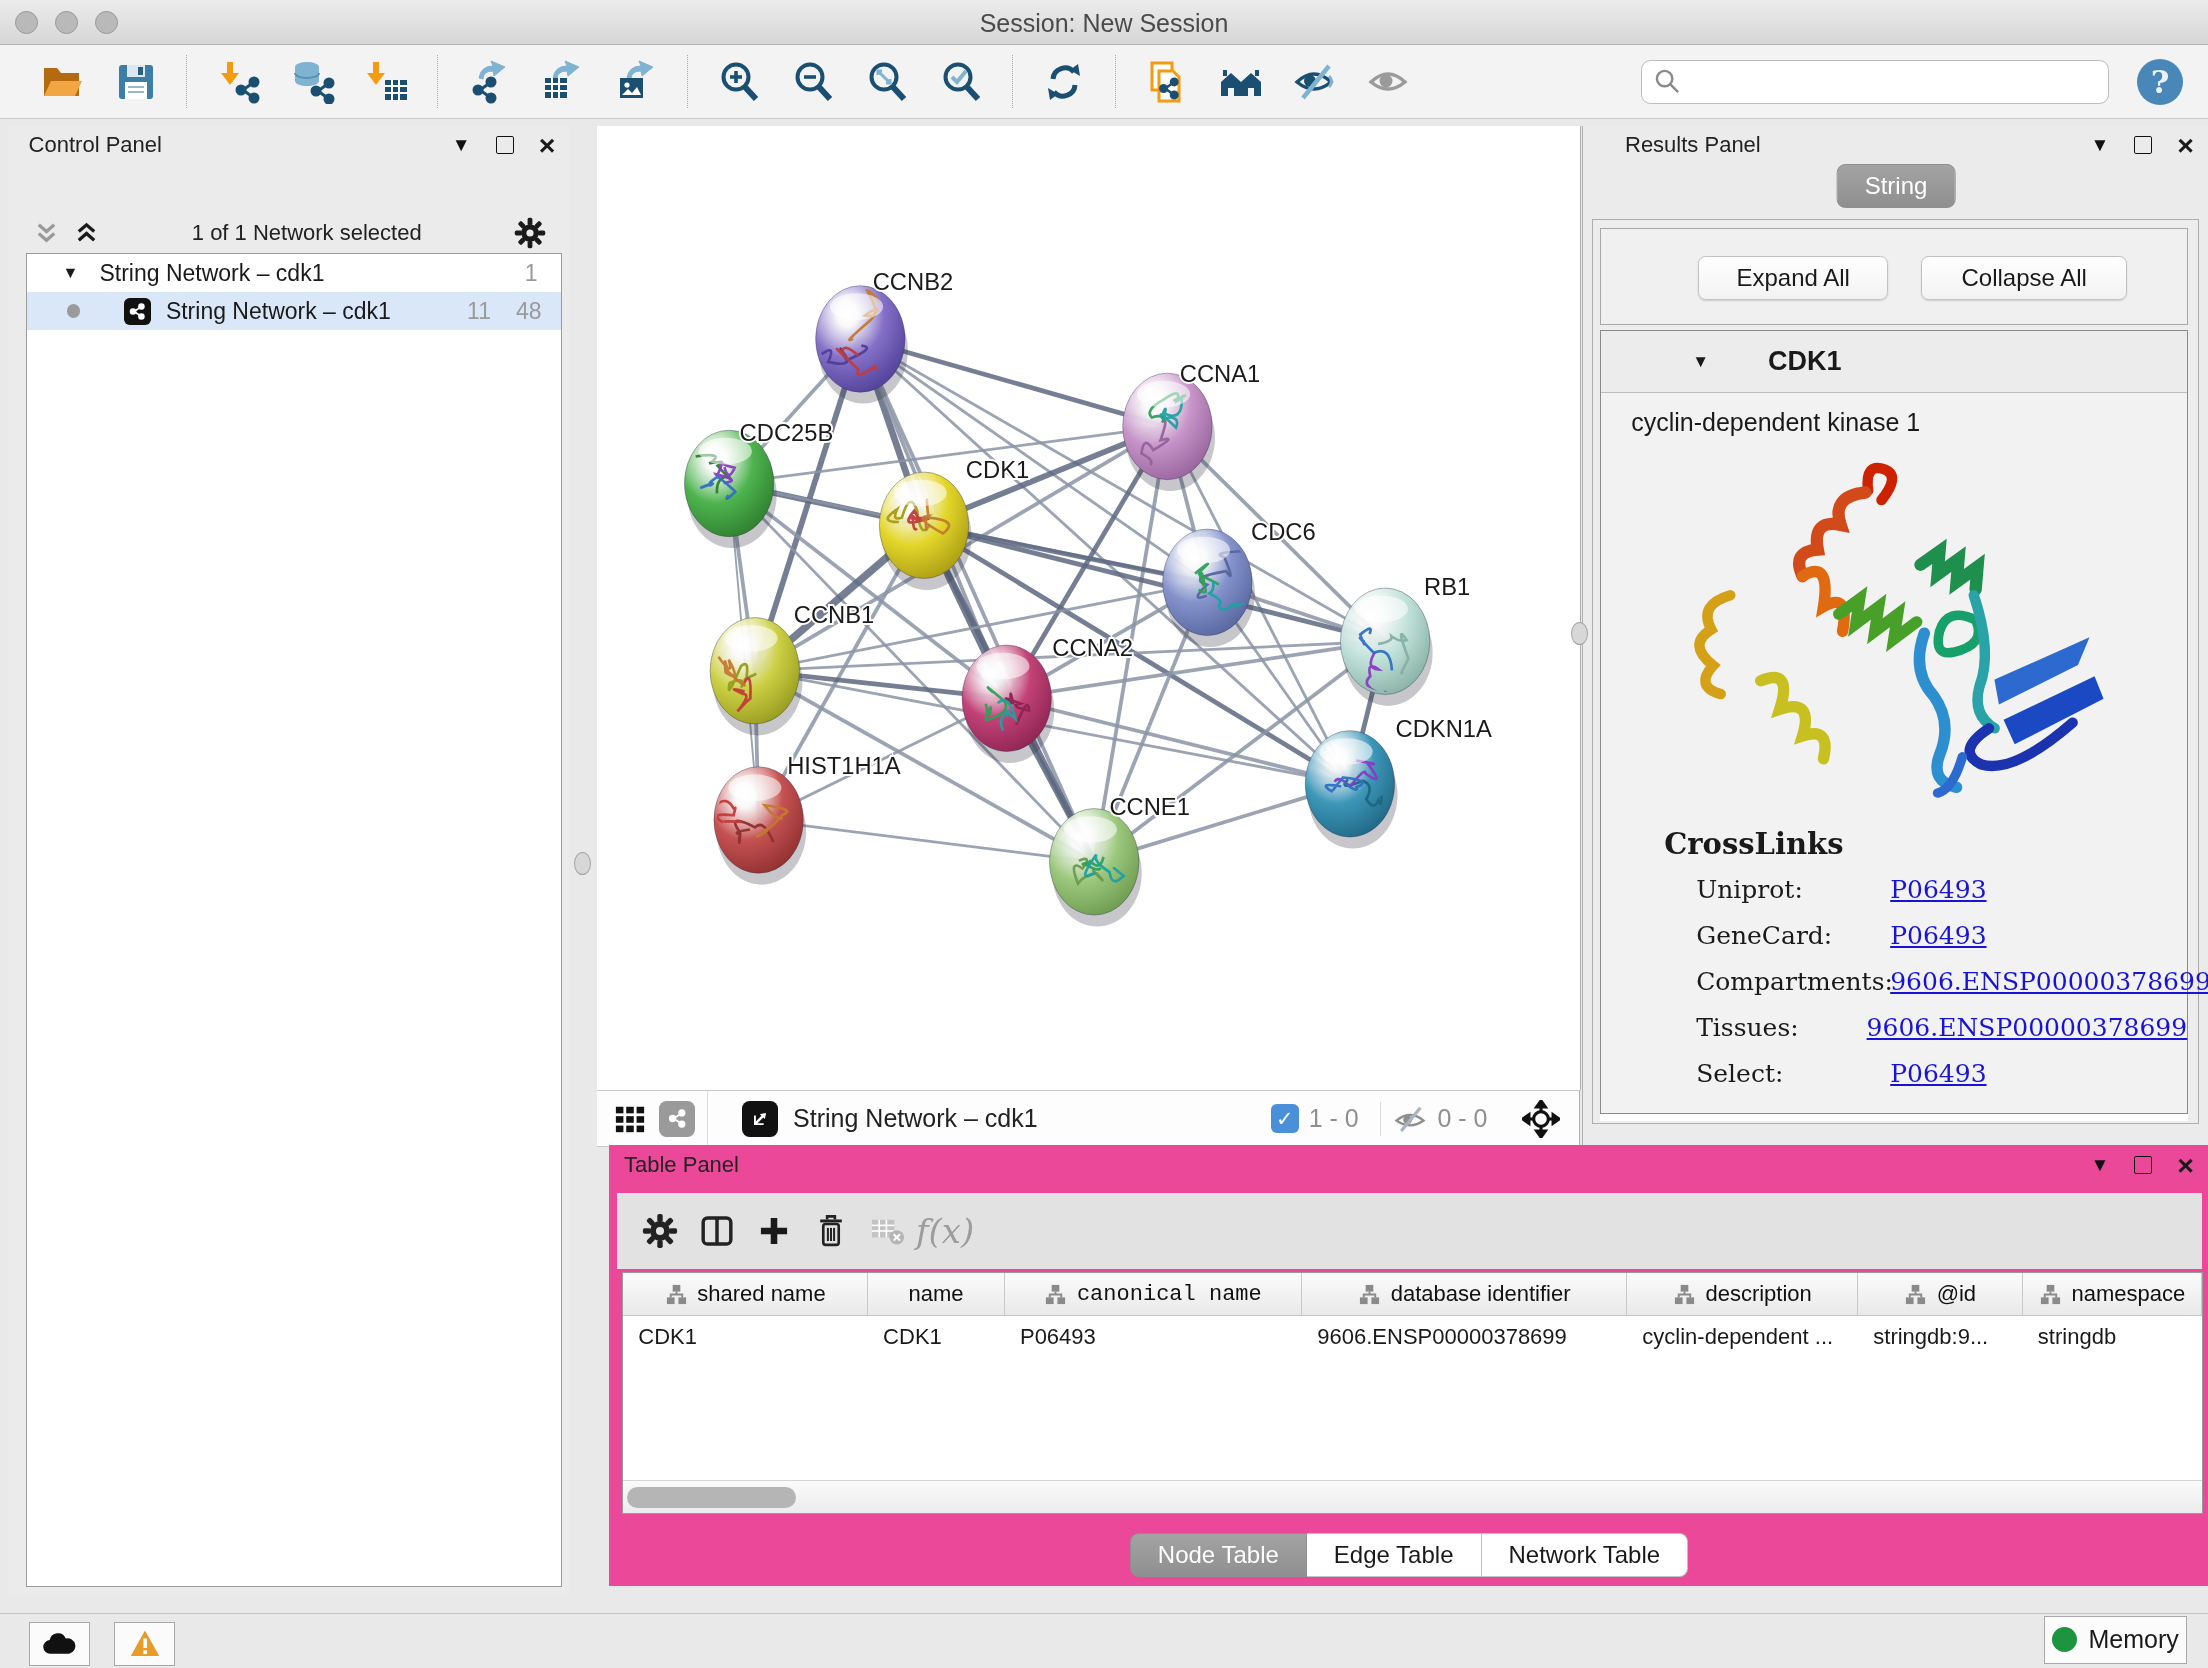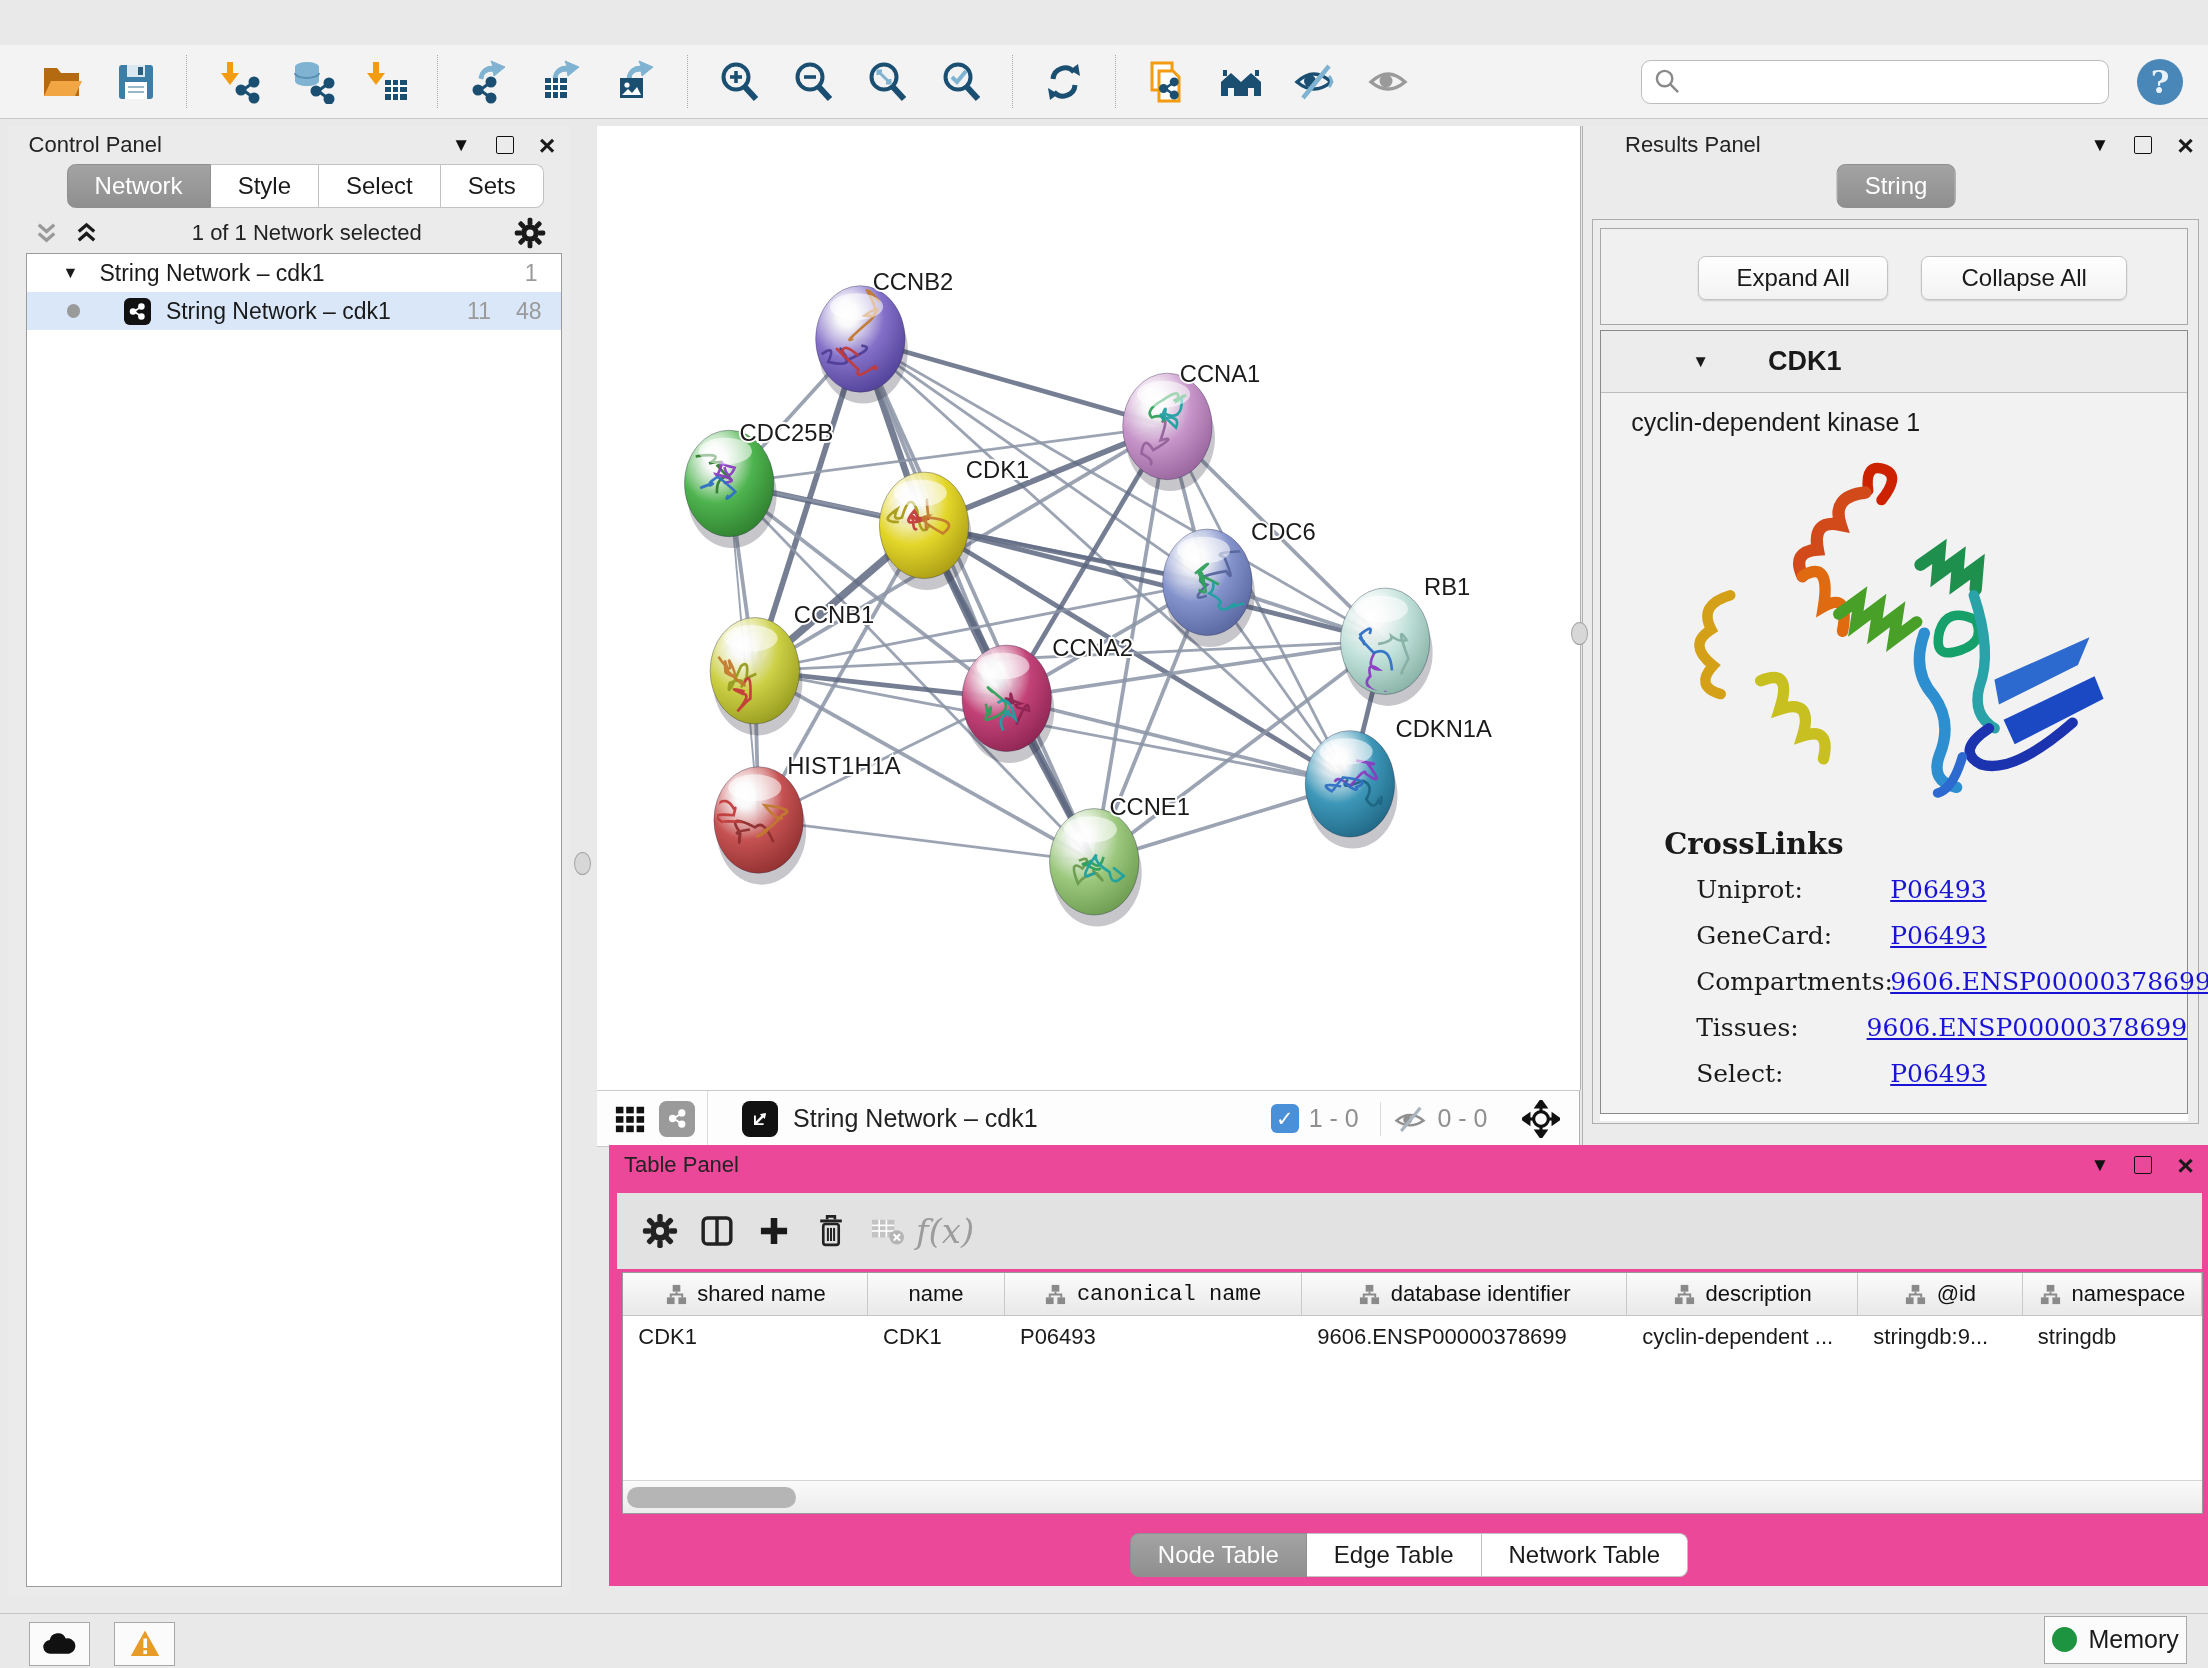--- a/index.html
+++ b/index.html
@@ -98,20 +98,26 @@
   .mem-btn{position:absolute;right:21px;top:1.9px;width:141px;height:46px;background:#fbfbfb;border:1px solid #a8a8a8;
     display:flex;align-items:center;justify-content:center;gap:11.4px;font-size:25px;cursor:pointer;}
   .mem-dot{width:25px;height:25px;border-radius:50%;background:#1d9440;}
   svg{display:block;}
 </style>
 </head>
 <body>
 
 <div class="app">
 
+  <div class="titlebar">
+    <div class="tl-dot" style="left:15px"></div>
+    <div class="tl-dot" style="left:55px"></div>
+    <div class="tl-dot" style="left:95px"></div>
+    <div class="win-title">Session: New Session</div>
+  </div>
 
   <div class="toolbar">
     <div class="tb-btn">
         <svg width="44" height="44" viewBox="0 0 44 44">
           <path d="M4 8 h13 l4 5 h18 v23 H4 z" fill="#b36a10"></path>
           <path d="M4 36 l7 -15 h31 l-7 15 z" fill="#f2a543"></path>
         </svg>
       </div>
       <div class="tb-btn">
         <svg width="44" height="44" viewBox="0 0 44 44">
@@ -303,26 +309,20 @@
 
   <div class="control-panel">
     <div class="cp-head">
       <span class="panel-title" style="margin-left:21px">Control Panel</span>
       <span style="margin-left:auto;display:flex;align-items:center;gap:25px;margin-right:13.3px;">
         <span class="ph-ico">▼</span>
         <span class="ph-sq"></span>
         <span class="ph-x">×</span>
       </span>
     </div>
-    <div class="cp-tabs">
-        <div class="tabbtn active">Network</div>
-        <div class="tabbtn">Style</div>
-        <div class="tabbtn">Select</div>
-        <div class="tabbtn">Sets</div>
-      </div>
     <div class="cp-toolrow">
       <span style="margin-left:25px">
         <svg width="27" height="27" viewBox="0 0 28 28">
             <g fill="none" stroke="#9a9a9a" stroke-width="3.4">
               <polyline points="6,5 14,12 22,5"></polyline>
               <polyline points="6,14 14,21 22,14"></polyline>
             </g>
           </svg>
       </span>
       <span style="margin-left:13.3px">

